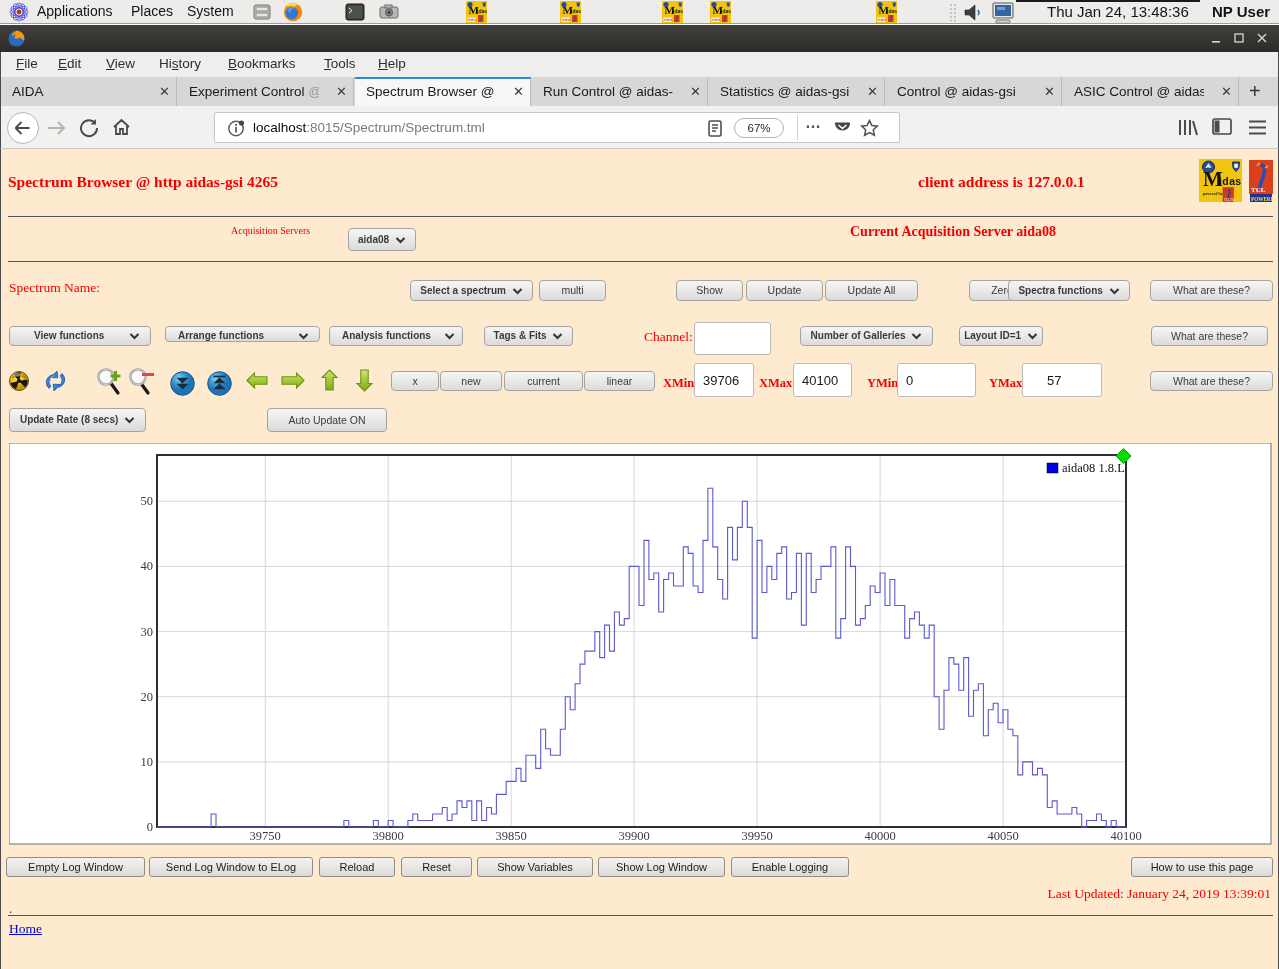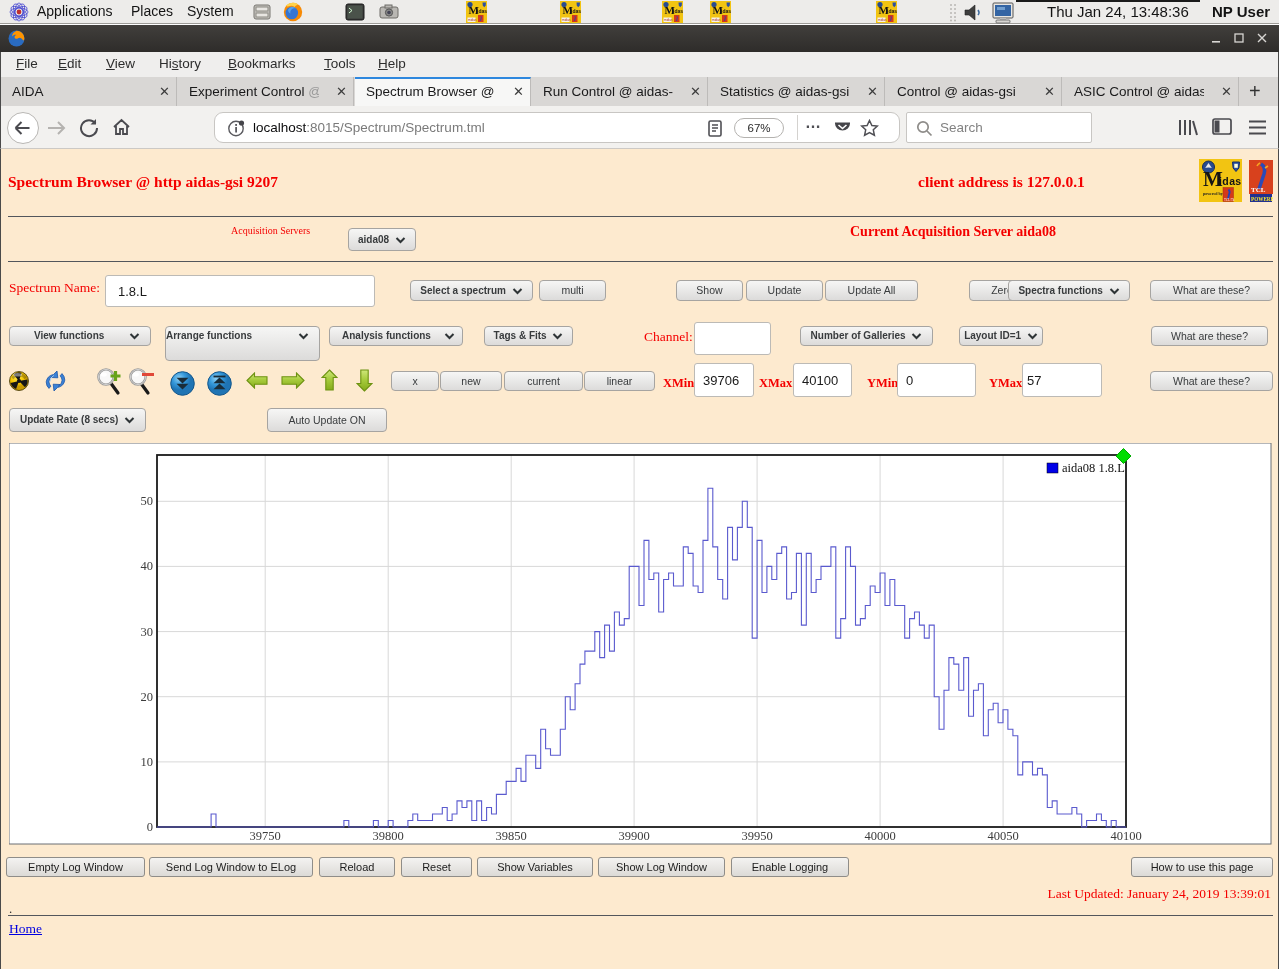--- a/index.html
+++ b/index.html
@@ -16,21 +16,21 @@
 
 #tabbar{position:absolute;left:0;top:77px;width:1279px;height:29px;background:#d9d7d5;border-left:1px solid #4a4a4a;border-right:1px solid #4a4a4a}
 .tab{position:absolute;top:0;height:29px;width:176px;font-size:13.5px;color:#19191a;border-right:1px solid #bdbbb9}
 .tab .lbl{position:absolute;left:11px;top:7px;width:130px;white-space:nowrap;overflow:hidden}
 .tab .x{position:absolute;right:6px;top:7px;font-size:13px;color:#3b3b3b}
 .tab.active{background:#f7f7f6;border-top:2px solid #2e87de}
 .tab.active .lbl{top:5px}
 .tab.active .x{top:5px}
 
 #navbar{position:absolute;left:0;top:106px;width:1279px;height:43px;background:#f2f1ef;border-left:1px solid #4a4a4a;border-right:1px solid #4a4a4a;border-bottom:1px solid #ccc9c5}
-.urlbox{position:absolute;left:213px;top:6px;width:686px;height:31px;background:#fff;border:1px solid #c8c6c3;border-radius:9px}
+.urlbox{position:absolute;left:213px;top:6px;width:686px;height:31px;background:#fff;border:1px solid #c8c6c3;border-radius:2px}
 .searchbox{position:absolute;left:905px;top:6px;width:186px;height:31px;background:#fff;border:1px solid #c8c6c3;border-radius:2px}
 
 #content{position:absolute;left:0;top:149px;width:1279px;height:820px;background:#fdeacf;border-left:1px solid #4a4a4a;border-right:1px solid #4a4a4a;font-family:"Liberation Serif",serif}
 .red{color:#f40000}
 .hr{position:absolute;left:7px;width:1265px;height:1px;background:#53565c}
 
 .gbtn{position:absolute;background:linear-gradient(#f6f6f5,#dcdbda);border:1px solid #a6a4a1;border-radius:4px;font-family:"Liberation Sans",sans-serif;font-size:10.5px;color:#383b3d;text-align:center;white-space:nowrap;overflow:hidden}
 .cv{display:inline-block;vertical-align:-1px;margin-left:3px}
 .cvr{position:absolute;right:10px;top:0}
 .gsel{font-weight:bold;font-size:10px}
@@ -248,42 +248,35 @@
   <div class="abs" style="left:582px;top:2px;width:1px;height:25px;background:#d4d2cf"></div>
   <div class="abs" style="left:590px;top:1px;font-size:16px;color:#4f4f54;letter-spacing:1px;font-weight:bold">…</div>
   <svg class="abs" style="left:618px;top:6px" width="19" height="19">
         <path d="M2 4.5a7.5 7 0 0 0 15 0v-1h-15z" fill="#45454a"></path>
         <path d="M5.5 6l4 3.5 4-3.5" stroke="#fff" stroke-width="1.6" fill="none"></path>
       </svg>
   <svg class="abs" style="left:645px;top:6px" width="19" height="19">
         <path d="M9.5 1.5l2.4 5 5.4.6-4 3.7 1.1 5.4-4.9-2.7-4.9 2.7 1.1-5.4-4-3.7 5.4-.6z" fill="none" stroke="#4f4f54" stroke-width="1.5"></path>
       </svg>
  </div>
- <div class="searchbox">
-  <svg class="abs" style="left:9px;top:7px" width="17" height="17">
-        <circle cx="7" cy="7" r="5.2" fill="none" stroke="#8e8c89" stroke-width="1.7"></circle>
-        <path d="M11 11l4.5 4.5" stroke="#8e8c89" stroke-width="1.7"></path>
-      </svg>
-  <div class="abs" style="left:33px;top:7px;font-size:13.5px;color:#828282">Search</div>
- </div>
  <svg class="abs" style="left:1176px;top:11px" width="22" height="21">
       <path d="M3 3v15M8 3v15M13 3v15" stroke="#4a4a4f" stroke-width="2"></path>
       <path d="M16 4l4 14" stroke="#4a4a4f" stroke-width="2"></path>
     </svg>
  <svg class="abs" style="left:1211px;top:12px" width="21" height="19">
       <rect x="1" y="1" width="18" height="15" rx="2" fill="none" stroke="#4a4a4f" stroke-width="1.7"></rect>
       <rect x="2.5" y="2.5" width="5" height="12" fill="#4a4a4f"></rect>
     </svg>
  <svg class="abs" style="left:1247px;top:13px" width="20" height="17">
       <path d="M1 2.5h17M1 8.5h17M1 14.5h17" stroke="#4a4a4f" stroke-width="2"></path>
     </svg>
 </div>
 
 <div id="content">
- <div class="abs red" style="left:7px;top:24px;font-weight:bold;font-size:15.5px">Spectrum Browser @ http aidas-gsi 9207</div>
+ <div class="abs red" style="left:7px;top:24px;font-weight:bold;font-size:15.5px">Spectrum Browser @ http aidas-gsi 4265</div>
  <div class="abs red" style="left:917px;top:24px;font-weight:bold;font-size:15.5px">client address is 127.0.0.1</div>
  <svg class="abs" style="left:1198px;top:10px" width="43" height="43">
       <rect width="43" height="43" fill="#f2c412"></rect>
       <circle cx="9.5" cy="8" r="6" fill="#274b8f" stroke="#162c55"></circle>
       <path d="M5.5 10L9.5 4l4 6z" fill="#e8e8e8"></path>
       <ellipse cx="9.5" cy="10.4" rx="5.5" ry="1.8" fill="#274b8f"></ellipse>
       <path d="M33.5 3h7l-.6 6-2.9 3.5L34.1 9z" fill="#2b4fa0" stroke="#14306b"></path>
       <path d="M35.3 4.8h3.5v4h-3.5z" fill="#ffd"></path>
       <text x="4" y="27" font-family="Liberation Serif" font-size="21" font-weight="bold" fill="#141414">M</text>
       <text x="20" y="26" font-family="Liberation Sans" font-size="10.5" font-weight="bold" fill="#141414" letter-spacing=".4">idas</text>
@@ -302,38 +295,37 @@
     </svg>
  <div class="hr" style="top:67px"></div>
  <div class="abs red" style="left:230px;top:76px;font-size:10px">Acquisition Servers</div>
  <div class="gbtn gsel" style="left:347px;top:79px;width:68px;height:23px;line-height:22px">aida08 <svg class="cv" width="11" height="7" viewBox="0 0 11 7">
         <path d="M1.5 1L5.5 5L9.5 1" fill="none" stroke="#2e3436" stroke-width="2"></path>
       </svg></div>
  <div class="abs red" style="left:849px;top:75px;font-weight:bold;font-size:14px">Current Acquisition Server aida08</div>
  <div class="hr" style="top:112px"></div>
 
  <div class="abs red" style="left:8px;top:131px;font-size:13.5px">Spectrum Name:</div>
- <input class="ginp" style="left: 104px; top: 126px; width: 270px; height: 32px; padding-left: 12px;" value="1.8.L">
  <div class="gbtn gsel" style="left:409px;top:131px;width:123px;height:21px;line-height:19px">Select a spectrum <svg class="cv" width="11" height="7" viewBox="0 0 11 7">
         <path d="M1.5 1L5.5 5L9.5 1" fill="none" stroke="#2e3436" stroke-width="2"></path>
       </svg></div>
  <div class="gbtn" style="left:538px;top:131px;width:67px;height:21px;line-height:19px">multi</div>
  <div class="gbtn" style="left:675px;top:131px;width:67px;height:21px;line-height:19px">Show</div>
  <div class="gbtn" style="left:745px;top:131px;width:77px;height:21px;line-height:19px">Update</div>
  <div class="gbtn" style="left:824px;top:131px;width:93px;height:21px;line-height:19px">Update All</div>
  <div class="gbtn" style="left:968px;top:131px;width:66px;height:21px;line-height:19px">Zero</div>
  <div class="gbtn gsel" style="left:1007px;top:131px;width:122px;height:21px;line-height:19px">Spectra functions <svg class="cv" width="11" height="7" viewBox="0 0 11 7">
         <path d="M1.5 1L5.5 5L9.5 1" fill="none" stroke="#2e3436" stroke-width="2"></path>
       </svg></div>
  <div class="gbtn" style="left:1149px;top:131px;width:123px;height:21px;line-height:19px">What are these?</div>
 
  <div class="gbtn gsel" style="left:8px;top:177px;width:142px;height:20px;line-height:18px;text-align:left;padding-left:24px">View functions <span class="cvr"><svg class="cv" width="11" height="7" viewBox="0 0 11 7">
           <path d="M1.5 1L5.5 5L9.5 1" fill="none" stroke="#2e3436" stroke-width="2"></path>
         </svg></span></div>
- <div class="gbtn gsel" style="left:164px;top:177px;width:155px;height:35px;line-height:18px;text-align:left;">Arrange functions <span class="cvr"><svg class="cv" width="11" height="7" viewBox="0 0 11 7">
+ <div class="gbtn gsel" style="left:164px;top:177px;width:155px;height:16px;line-height:18px;text-align:left;padding-left:12px">Arrange functions <span class="cvr"><svg class="cv" width="11" height="7" viewBox="0 0 11 7">
           <path d="M1.5 1L5.5 5L9.5 1" fill="none" stroke="#2e3436" stroke-width="2"></path>
         </svg></span></div>
  <div class="gbtn gsel" style="left:328px;top:177px;width:134px;height:20px;line-height:18px;text-align:left;padding-left:12px">Analysis functions <span class="cvr" style="right:7px"><svg class="cv" width="11" height="7" viewBox="0 0 11 7">
           <path d="M1.5 1L5.5 5L9.5 1" fill="none" stroke="#2e3436" stroke-width="2"></path>
         </svg></span></div>
  <div class="gbtn gsel" style="left:483px;top:177px;width:89px;height:20px;line-height:18px">Tags &amp; Fits <svg class="cv" width="11" height="7" viewBox="0 0 11 7">
         <path d="M1.5 1L5.5 5L9.5 1" fill="none" stroke="#2e3436" stroke-width="2"></path>
       </svg></div>
  <div class="abs red" style="left:643px;top:180px;font-size:13.5px">Channel:</div>
  <input class="ginp" style="left: 693px; top: 173px; width: 77px; height: 33px; padding-left: 8px;" value="">
@@ -429,21 +421,21 @@
  <div class="gbtn" style="left:439px;top:222px;width:62px;height:20px;line-height:18px">new</div>
  <div class="gbtn" style="left:503px;top:222px;width:79px;height:20px;line-height:18px">current</div>
  <div class="gbtn" style="left:583px;top:222px;width:71px;height:20px;line-height:18px">linear</div>
  <div class="abs red" style="left:662px;top:227px;font-size:12.5px;font-weight:bold">XMin</div>
  <input class="ginp" style="left: 693px; top: 214px; width: 60px; height: 34px; padding-left: 8px;" value="39706">
  <div class="abs red" style="left:758px;top:227px;font-size:12.5px;font-weight:bold">XMax</div>
  <input class="ginp" style="left: 792px; top: 214px; width: 59px; height: 34px; padding-left: 8px;" value="40100">
  <div class="abs red" style="left:866px;top:227px;font-size:12.5px;font-weight:bold">YMin</div>
  <input class="ginp" style="left: 896px; top: 214px; width: 79px; height: 34px; padding-left: 8px;" value="0">
  <div class="abs red" style="left:988px;top:227px;font-size:12.5px;font-weight:bold">YMax</div>
- <input class="ginp" style="left: 1021px; top: 214px; width: 80px; height: 34px; padding-left: 4px;" value="57">
+ <input class="ginp" style="left: 1021px; top: 214px; width: 80px; height: 34px; padding-left: 24px;" value="57">
  <div class="gbtn" style="left:1149px;top:222px;width:123px;height:20px;line-height:18px">What are these?</div>
 
  <div class="gbtn gsel" style="left:8px;top:259px;width:137px;height:24px;line-height:22px">Update Rate (8 secs) <svg class="cv" width="11" height="7" viewBox="0 0 11 7">
         <path d="M1.5 1L5.5 5L9.5 1" fill="none" stroke="#2e3436" stroke-width="2"></path>
       </svg></div>
  <div class="gbtn" style="left:266px;top:259px;width:120px;height:24px;line-height:22px">Auto Update ON</div>
  <svg class="abs" style="left:8px;top:294px" width="1263" height="402" viewBox="0 0 1263 402">
   <rect x="0" y="0" width="1262" height="401" fill="#ffffff" stroke="#6b6e74" stroke-width="1"></rect>
   <line x1="256.2" y1="12" x2="256.2" y2="384" stroke="#d8d8d8"></line>
       <line x1="379.2" y1="12" x2="379.2" y2="384" stroke="#d8d8d8"></line>

